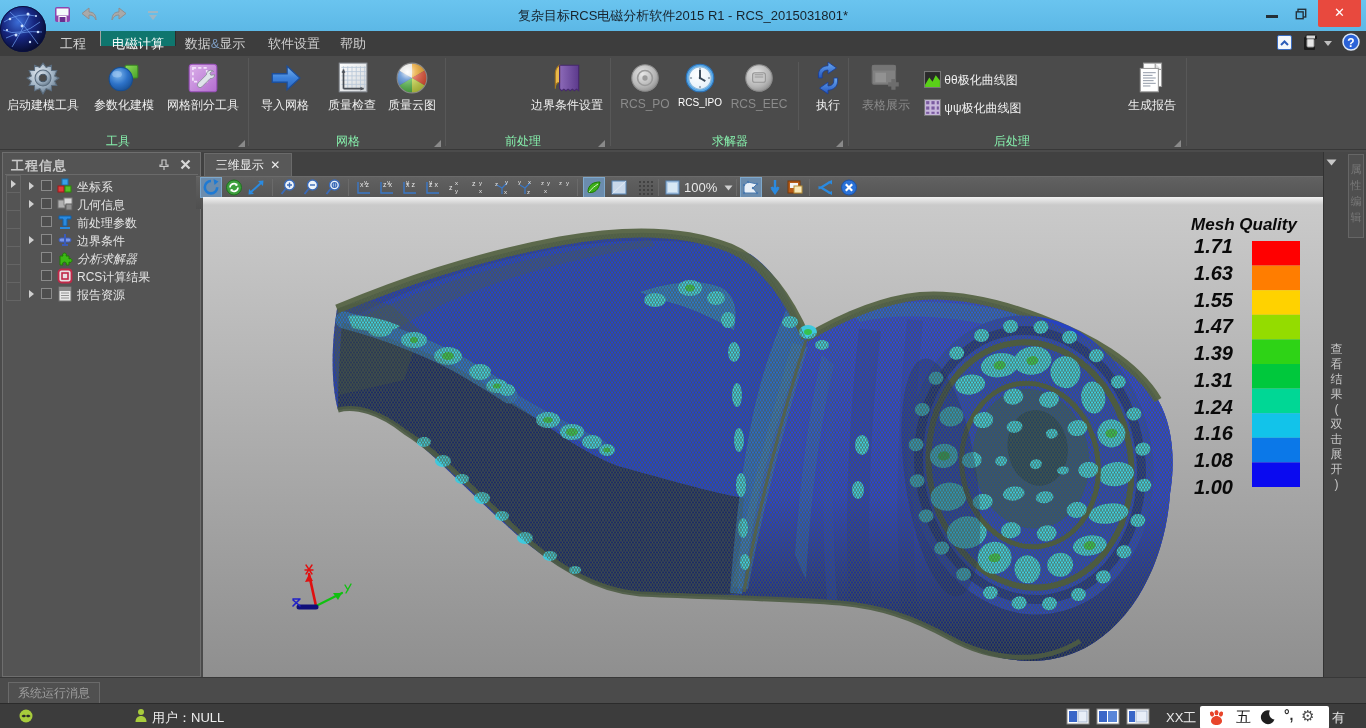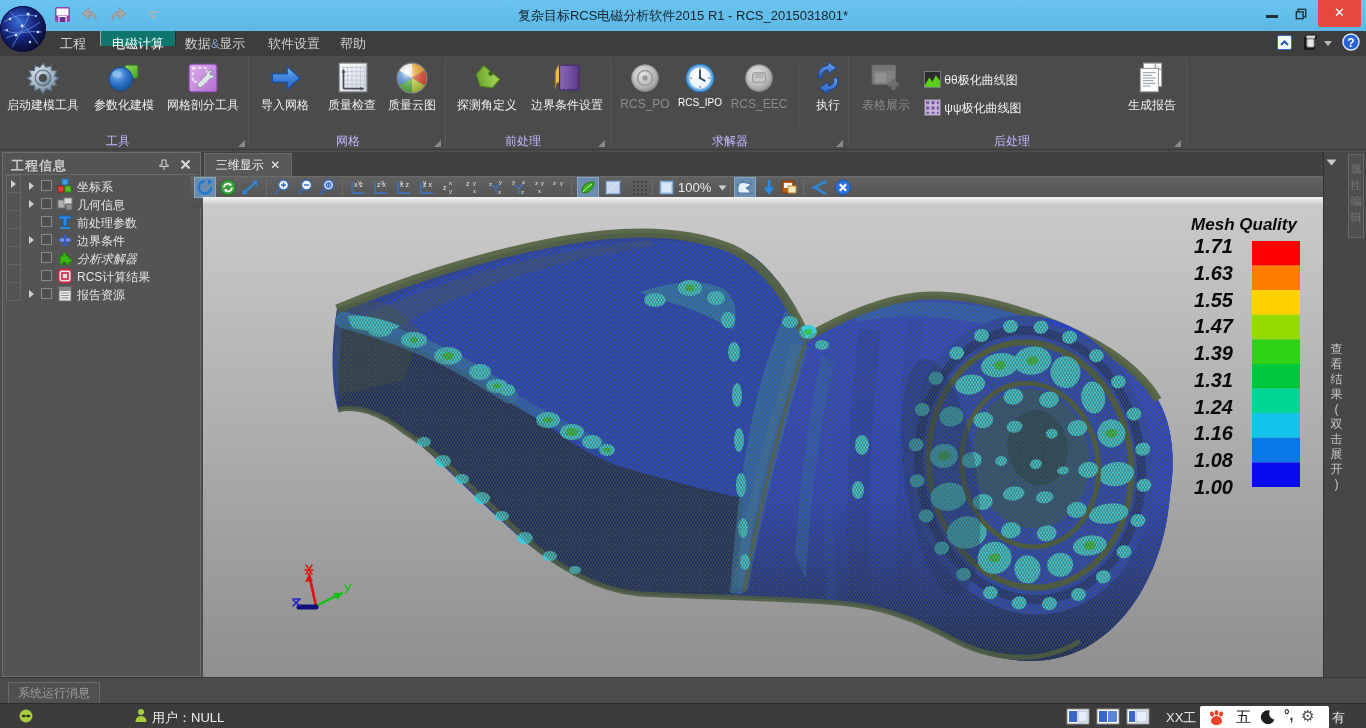--- a/index.html
+++ b/index.html
@@ -22,40 +22,40 @@
 .rtab { position:absolute; top:0; height:15px; line-height:25px; font-size:13px; color:#cfcfcf; text-align:center; }
 .rtab.sel { background:#0f766e; color:#fff; border-left:1px solid #a3a3a3; border-right:1px solid #2c2c2c; }
 
 
 #ribbon { left:0; top:56px; width:1366px; height:94px; background:#4b4b4b; border-bottom:1px solid #383838; }
 .rsep { position:absolute; top:2px; width:1px; height:88px; background:#3a3a3a; border-right:1px solid #585858; }
 .rbtn { position:absolute; top:2px; width:76px; height:76px; text-align:center; }
 .rbtn .ric { display:block; margin:3px auto 2px; }
 .rbtn .rlb { font-size:12px; color:#eeeeee; white-space:nowrap; }
 .rbtn.dis .rlb { color:#8b8b8b; }
-.glabel { position:absolute; top:77px; height:16px; font-size:12px; color:#c4b5fd; text-align:center; }
+.glabel { position:absolute; top:77px; height:16px; font-size:12px; color:#86efac; text-align:center; }
 .gcorner { position:absolute; top:84px; width:7px; height:7px; }
 .smbtn { position:absolute; height:20px; font-size:12px; color:#eee; white-space:nowrap; }
 .smbtn svg { vertical-align:-4px; }
 
 
 #leftpanel { left:2px; top:152px; width:199px; height:525px; background:#545454;
   border:1px solid #6e6e6e; }
 #lptitle { left:8px; top:4px; font-size:13px; color:#c9c9c9; font-weight:bold; letter-spacing:1px;}
 #lpstrip { left:3px; top:22px; width:16px; height:132px; }
 .lpcell { position:absolute; left:0; width:15px; height:18px; border:1px solid #656565; border-top:none; }
 .treerow { position:absolute; left:20px; height:18px; font-size:12px; color:#e3e3e3; white-space:nowrap; }
 .arr { position:absolute; width:0; height:0; border-left:5px solid #cfcfcf; border-top:4px solid transparent; border-bottom:4px solid transparent; top:5px; }
 .cbox { position:absolute; top:3px; width:11px; height:11px; border:1px solid #8a8a8a; background:#4e4e4e; }
 
 
 #vtabs { left:201px; top:152px; width:1122px; height:24px; background:#414141; }
 #vtab1 { left:3px; top:1px; width:88px; height:23px; background:#585858; border:1px solid #6a6a6a; border-bottom:none;
   color:#eee; font-size:12px; text-align:center; line-height:22px; }
-#vtoolbar { left:190px; top:176px; width:1140px; height:33px; background:linear-gradient(#616161,#4f4f4f); border-top:1px solid #6b6b6b; }
+#vtoolbar { left:196px; top:176px; width:1140px; height:33px; background:linear-gradient(#616161,#4f4f4f); border-top:1px solid #6b6b6b; }
 .tbtn { position:absolute; top:1px; width:20px; height:19px; }
 .tbtn.sel { background:#6b8cad; outline:1px solid #7ea8cc; }
 .tsep { position:absolute; top:2px; width:1px; height:17px; background:#3e3e3e; border-right:1px solid #6a6a6a; }
 
 
 #canvas { left:203px; top:197px; width:1120px; height:486px;
   background:linear-gradient(#f2f2f2 0px, #cacaca 8px, #8e8e8e 486px); }
 
 
 #rightstrip { left:1323px; top:152px; width:43px; height:525px; background:#474747; border-left:1px solid #333; }
@@ -266,35 +266,20 @@
         <circle cx="16" cy="16" r="14" fill="url(#rb1)" stroke="#888"></circle>
       </svg>
       <div class="rlb">质量云图</div>
     </div>
     <div class="glabel" style="left:298px;width:100px;">网格</div>
     <svg class="gcorner" style="left:434px;" width="7" height="7">
         <path d="M0 7 L7 7 L7 0 Z" fill="#8a8a8a"></path>
       </svg>
     <div class="rsep" style="left:445px;"></div>
 
-    <div class="rbtn" style="left:449px;">
-      <svg class="ric" width="34" height="34" viewBox="0 0 32 32">
-        <defs>
-            <linearGradient id="tg1" x1="0" y1="0" x2="1" y2="1">
-              <stop offset="0" stop-color="#a8d858"></stop>
-              <stop offset="1" stop-color="#5e9c22"></stop>
-            </linearGradient>
-          </defs>
-        <g transform="rotate(40 16 16)">
-          <path d="M9 6 L20 6 L26 16 L20 26 L9 26 Z" transform="rotate(90 16 16)" fill="url(#tg1)" stroke="#4c7c1c"></path>
-          <circle cx="16" cy="10.5" r="2.2" fill="#3c6416"></circle>
-        </g>
-      </svg>
-      <div class="rlb">探测角定义</div>
-    </div>
     <div class="rbtn" style="left:529px;">
       <svg class="ric" width="34" height="34" viewBox="0 0 32 32">
         <defs>
             <linearGradient id="bk1" x1="0" y1="0" x2="1" y2="0">
               <stop offset="0" stop-color="#8c6ab8"></stop>
               <stop offset="1" stop-color="#5c3a8c"></stop>
             </linearGradient>
           </defs>
         <path d="M9 4 L27 4 L27 28 L25 26.5 L23 28 L21 26.5 L19 28 L17 26.5 L15 28 L13 26.5 L11 28 L9 26 Z" fill="url(#bk1)" stroke="#46286e"></path>
         <path d="M9 4 C6 6 5 9 5 12 L5 26 C5 22 7 20 9 20 Z" fill="#e8b84c" stroke="#a8781c"></path>

